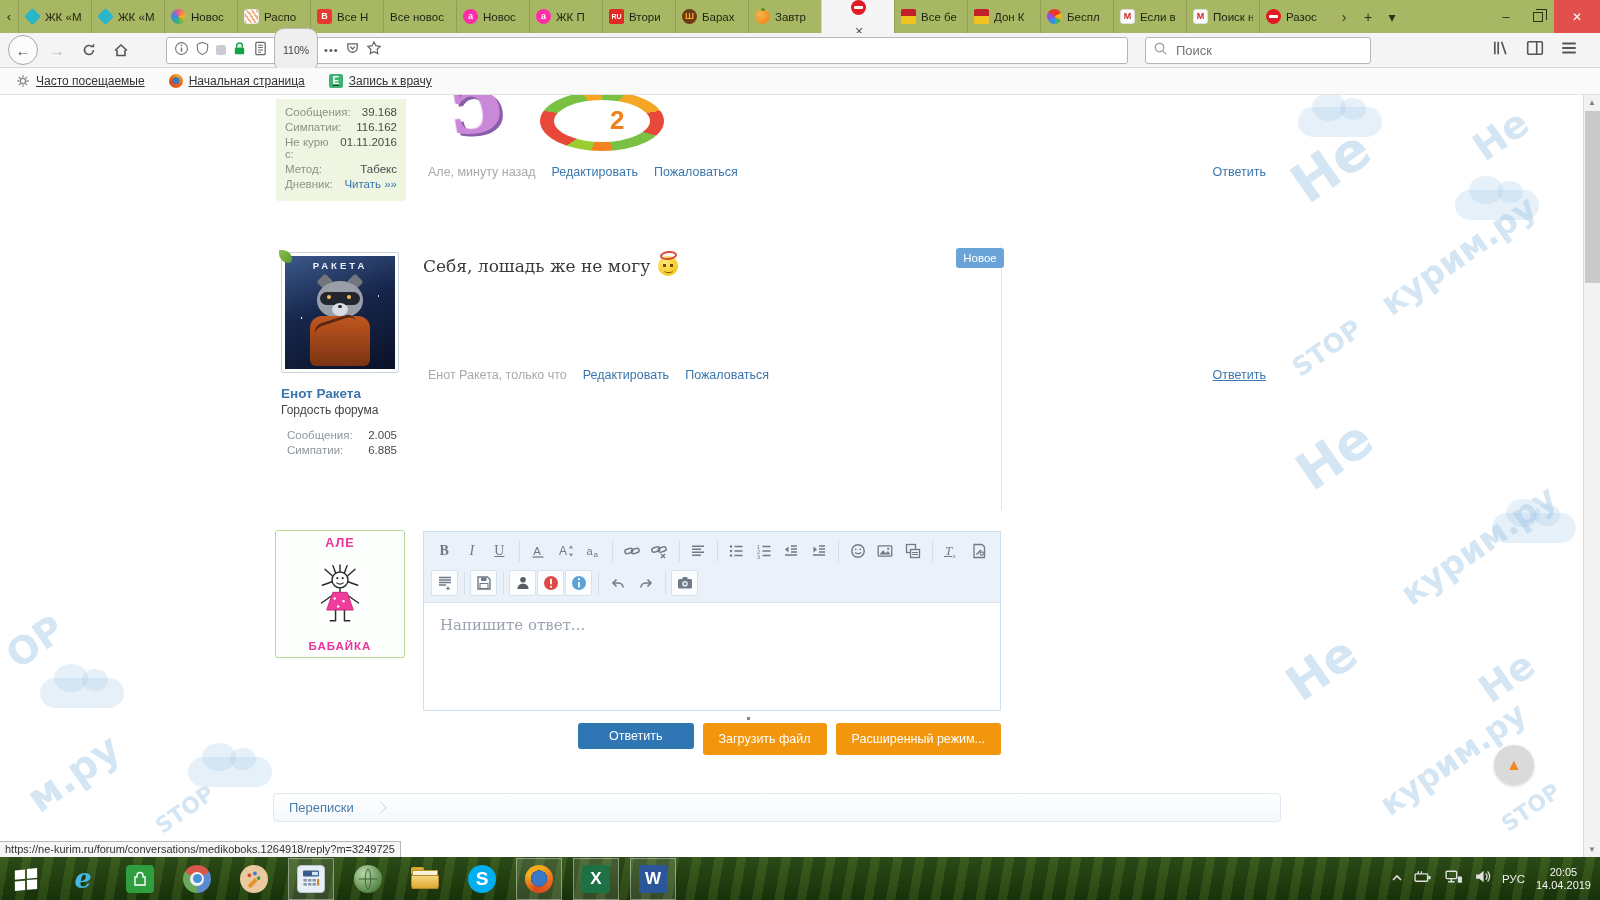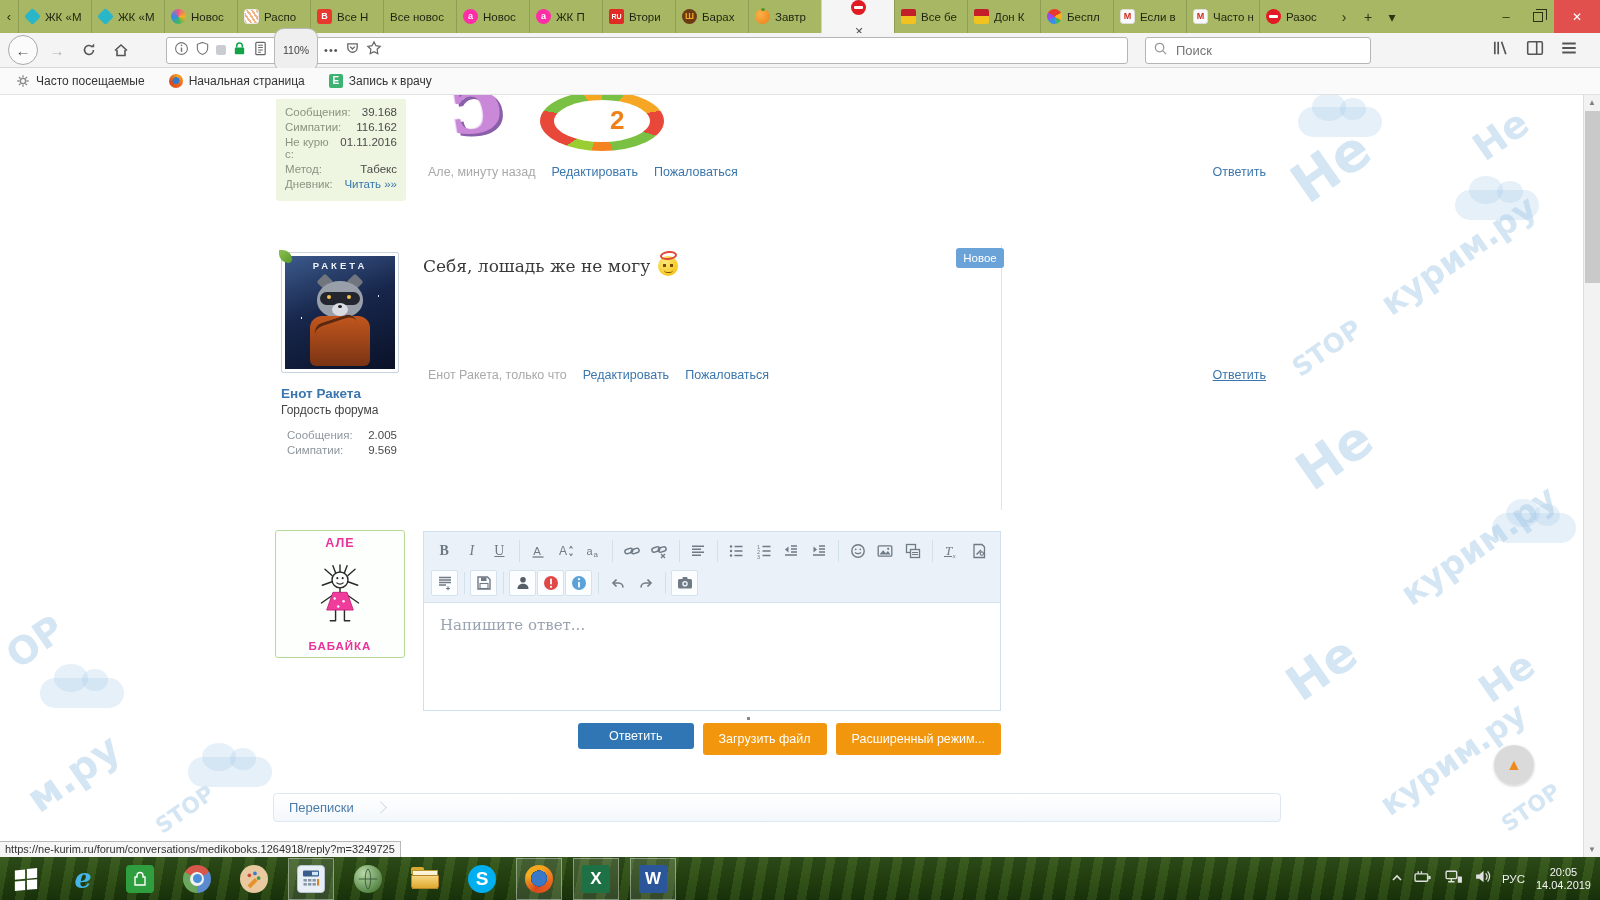--- a/index.html
+++ b/index.html
@@ -35,21 +35,21 @@
   .zoompill{border:1px solid #b8b8b8;border-radius:10px;background:#efefef;font-size:10.5px;color:#444;padding:15px 8px;}
   .dots{color:#555;font-size:11px;letter-spacing:1px;}
   .tpbox{width:10px;height:10px;background:#c9cdd1;border-radius:2px;}
   .searchbox{margin-left:11px;width:226px;height:27px;background:#fff;border:1px solid #b5b5b5;border-radius:3px;
     display:flex;align-items:center;padding:0 7px;gap:6px;}
   .searchbox input{border:none;outline:none;flex:1;font-size:13px;font-family:"Liberation Sans",sans-serif;color:#333;background:transparent;}
   .navright{margin-left:auto;display:flex;gap:16px;padding-right:22px;align-items:center;}
   
   .bookmarks{position:absolute;left:0;top:68px;width:1600px;height:27px;background:#fafafa;border-bottom:1px solid #e2e2e2;
     display:flex;align-items:center;padding-left:16px;gap:24px;font-size:12px;color:#333;}
-  .bmitem{display:flex;align-items:center;gap:6px;}
+  .bmitem{display:flex;align-items:center;gap:6px;text-decoration:underline;}
   .bi{width:14px;height:14px;border-radius:2px;display:inline-flex;align-items:center;justify-content:center;flex:none;}
   
   .viewport{position:absolute;left:0;top:95px;width:1600px;height:762px;background:#fff;overflow:hidden;}
   .wm{position:absolute;font-weight:bold;color:rgba(125,175,220,.33);transform:rotate(-35deg);white-space:nowrap;font-family:"DejaVu Sans",sans-serif;}
   .cloud{position:absolute;width:84px;height:30px;border-radius:20px;background:rgba(165,200,235,.28);}
   .cloud::before{content:"";position:absolute;left:14px;top:-14px;width:34px;height:28px;border-radius:50%;background:rgba(165,200,235,.28);}
   .cloud::after{content:"";position:absolute;left:42px;top:-9px;width:26px;height:22px;border-radius:50%;background:rgba(165,200,235,.28);}
   .contentcol{position:absolute;left:273px;top:0;width:1009px;height:762px;background:#fff;}
   
   .upanel1{position:absolute;left:3px;top:4px;width:130px;height:102px;background:#eef6e2;border-radius:0 0 3px 3px;padding-top:5px;}
@@ -214,21 +214,21 @@
         <div class="tab">
           <span class="ti" style="background:conic-gradient(#e8392e 0 60deg,#f5b01e 0 120deg,#3ab56a 0 180deg,#3a8ae8 0 240deg,#9a4ae8 0 300deg,#e8392e 0);border-radius:50%"></span>
           <span class="tlabel">Беспл</span>
         </div>
         <div class="tab">
           <span class="ti" style="background:#fafafa;border:1px solid #ddd;color:#d02b20">М</span>
           <span class="tlabel">Если в</span>
         </div>
         <div class="tab">
           <span class="ti" style="background:#fafafa;border:1px solid #ddd;color:#d02b20">М</span>
-          <span class="tlabel">Часто н</span>
+          <span class="tlabel">Поиск н</span>
         </div>
         <div class="tab">
           <span class="ti" style="background:#e01b24;border-radius:50%">
             <i style="width:9px;height:2.5px;background:#fff;border-radius:1px"></i>
           </span>
           <span class="tlabel">Разос</span>
         </div>
       </div>
     <span class="tabctl">›</span>
     <span class="tabctl">+</span>
@@ -406,21 +406,21 @@
       </div>
       <div class="uname">Енот Ракета</div>
       <div class="utitle">Гордость форума</div>
       <div class="upanel2" id="stats2">
           <div class="srow">
             <span class="sl">Сообщения:</span>
             <span class="sv">2.005</span>
           </div>
           <div class="srow">
             <span class="sl">Симпатии:</span>
-            <span class="sv">9.569</span>
+            <span class="sv">6.885</span>
           </div>
         </div>
       <div class="msgtext">
         <span>Себя, лошадь же не могу</span>
         <span class="emoji-angel"></span>
       </div>
       <div class="mfooter" style="top:273px;">
         <span class="meta">Енот Ракета, только что</span>
         <a href="#">Редактировать</a>
         <a href="#">Пожаловаться</a>

